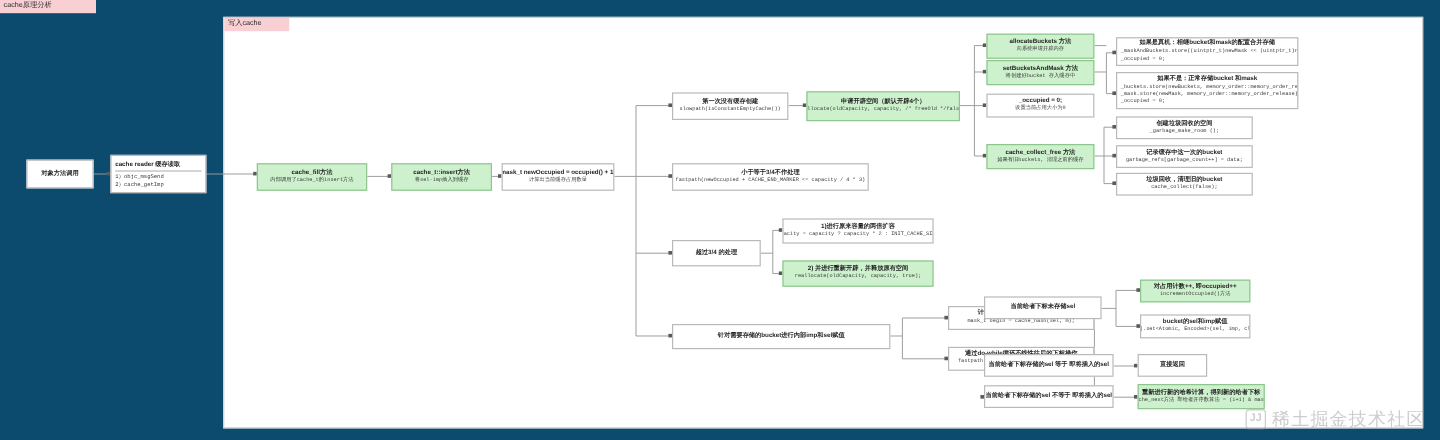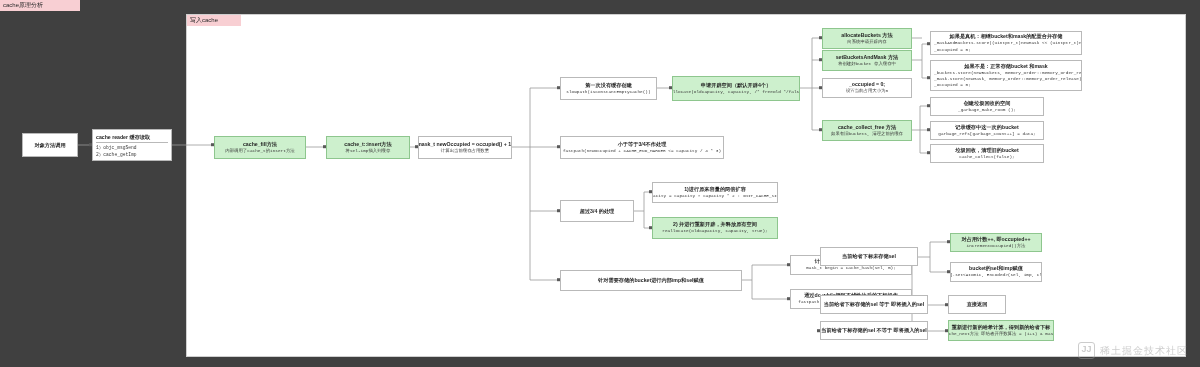--- a/index.html
+++ b/index.html
@@ -5,21 +5,21 @@
   html, body {
     margin: 0;
     padding: 0;
     background: #ffffff;
     font-family: "Liberation Sans", "DejaVu Sans", sans-serif;
   }
   #canvas {
     position: relative;
     width: 1200px;
     height: 367px;
-    background: #404040;
+    background: #0c4a6e;
     overflow: hidden;
   }
   .grp {
     position: absolute;
     border: 1px solid #cfcfcf;
     background: #ffffff;
     box-sizing: border-box;
   }
   .grp-label {
     position: absolute;
@@ -109,21 +109,21 @@
     border: 1.4px solid #9a9a9a;
     border-radius: 3px;
     color: #9a9a9a;
     font-size: 9px;
     line-height: 12px;
     text-align: center;
     font-weight: bold;
   }
   .wm-text {
     color: #9a9a9a;
-    font-size: 10px;
+    font-size: 15px;
     letter-spacing: 1px;
   }
 </style>
 </head>
 <body>
 
 <div id="canvas">
 
   <div class="grp-label" style="left:0px; top:0px; width:80px;">cache原理分析</div>
 

